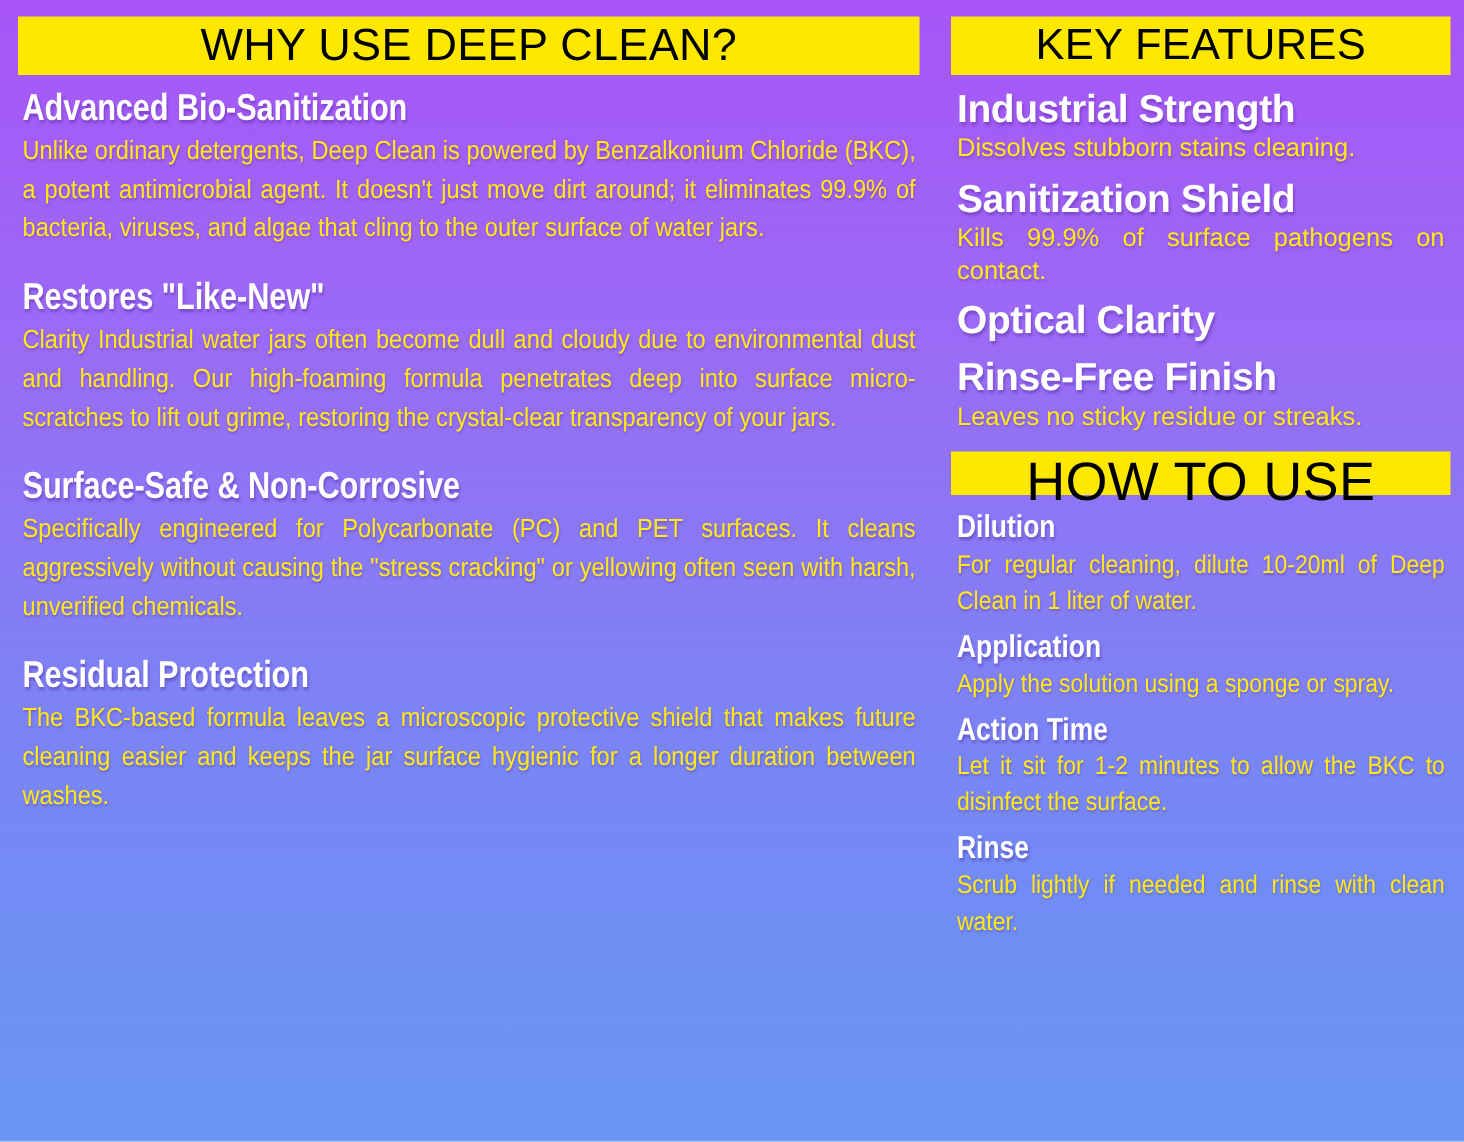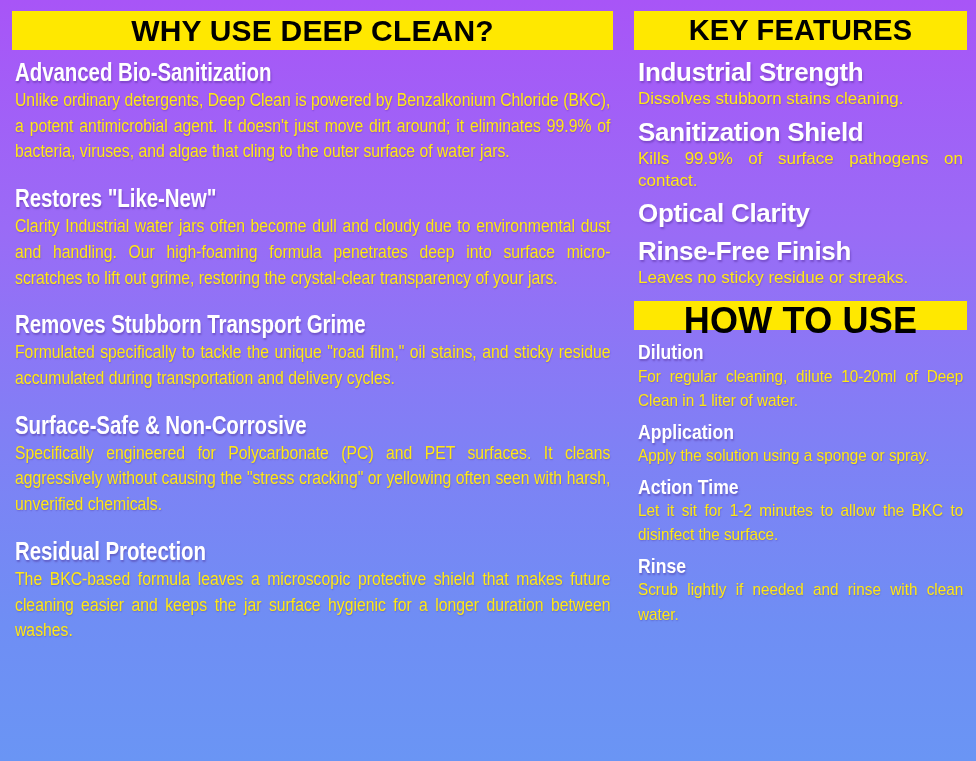--- a/index.html
+++ b/index.html
@@ -35,21 +35,21 @@
     flex: 0 0 351px;
     box-sizing: border-box;
     padding: 0 9px 12px 9px;
   }
 
   
   .banner {
     background: #ffe800;
     color: #000000;
     text-align: center;
-    font-weight: 700;
+    font-weight: 400;
     letter-spacing: 0.2px;
     box-sizing: border-box;
   }
   .banner-left {
     margin-top: 11px;
     height: 39px;
     line-height: 39px;
     font-size: 30px;
     font-family: "Liberation Sans", sans-serif;
     font-stretch: condensed;
@@ -168,24 +168,20 @@
       <div class="lblock">
         <h2 class="lhead">Advanced Bio-Sanitization</h2>
         <p class="lbody">Unlike ordinary detergents, Deep Clean is powered by Benzalkonium Chloride (BKC), a potent antimicrobial agent. It doesn't just move dirt around; it eliminates 99.9% of bacteria, viruses, and algae that cling to the outer surface of water jars.</p>
       </div>
 
       <div class="lblock">
         <h2 class="lhead">Restores "Like-New"</h2>
         <p class="lbody">Clarity Industrial water jars often become dull and cloudy due to environmental dust and handling. Our high-foaming formula penetrates deep into surface micro-scratches to lift out grime, restoring the crystal-clear transparency of your jars.</p>
       </div>
 
-      <div class="lblock">
-        <h2 class="lhead">Removes Stubborn Transport Grime</h2>
-        <p class="lbody">Formulated specifically to tackle the unique "road film," oil stains, and sticky residue accumulated during transportation and delivery cycles.</p>
-      </div>
 
       <div class="lblock">
         <h2 class="lhead">Surface-Safe &amp; Non-Corrosive</h2>
         <p class="lbody">Specifically engineered for Polycarbonate (PC) and PET surfaces. It cleans aggressively without causing the "stress cracking" or yellowing often seen with harsh, unverified chemicals.</p>
       </div>
 
       <div class="lblock">
         <h2 class="lhead">Residual Protection</h2>
         <p class="lbody">The BKC-based formula leaves a microscopic protective shield that makes future cleaning easier and keeps the jar surface hygienic for a longer duration between washes.</p>
       </div>

